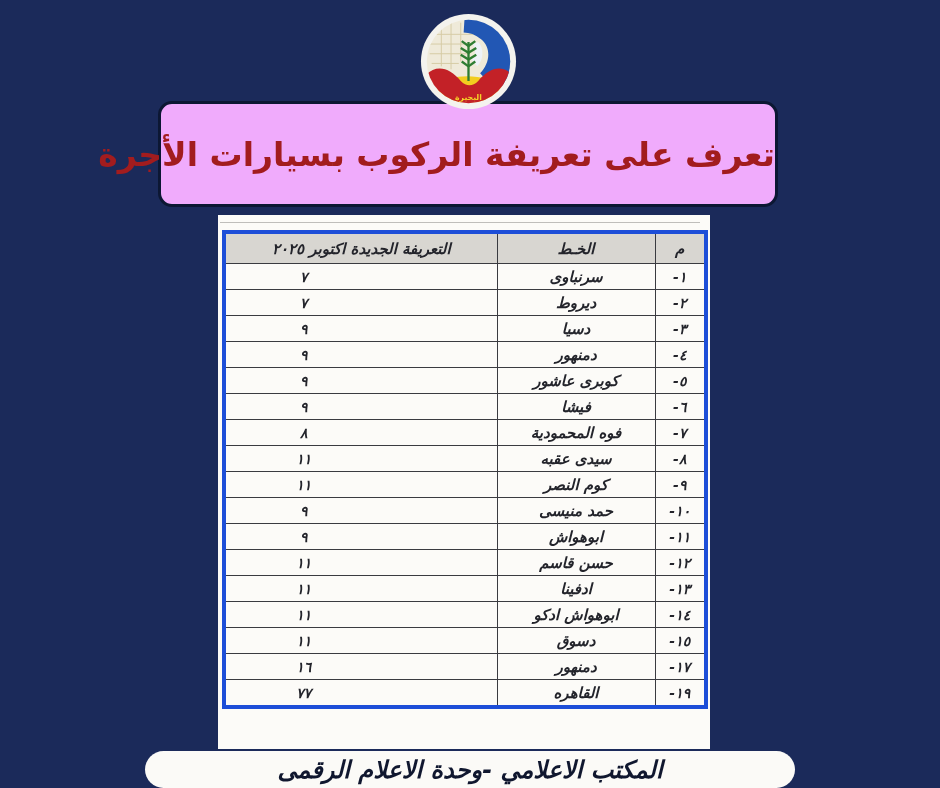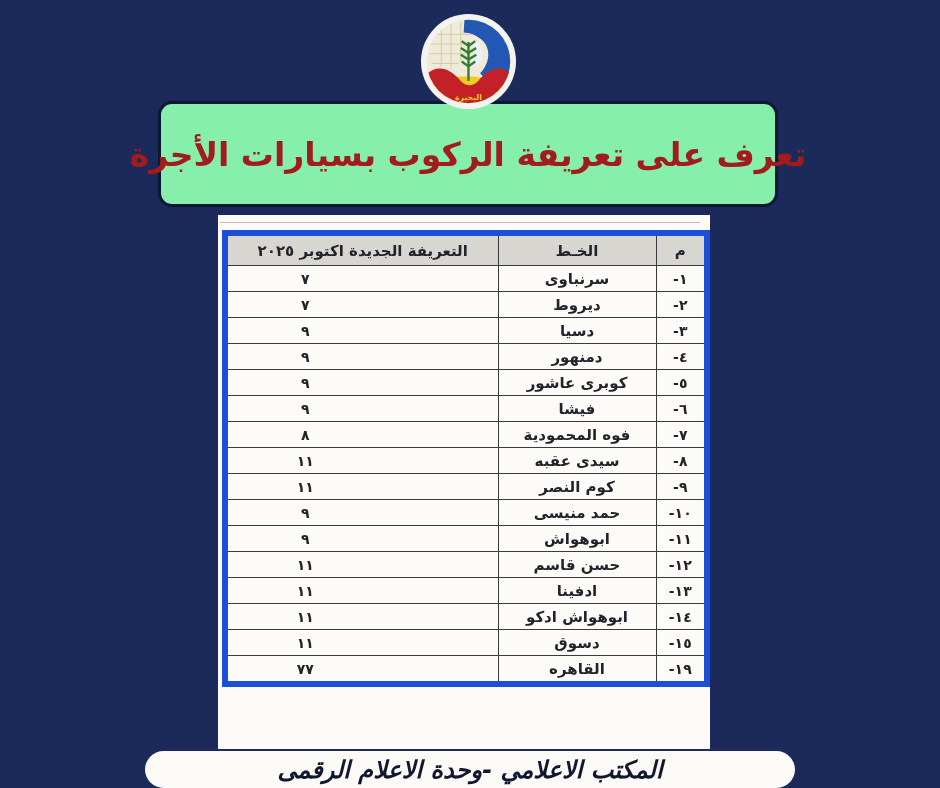--- a/index.html
+++ b/index.html
@@ -8,23 +8,23 @@
     background:#1b2a5a;
     font-family:"DejaVu Sans", sans-serif;
   }
   
   .logo{
     position:absolute;left:420px;top:13px;width:97px;height:97px;z-index:3;
   }
   
   .title-banner{
     position:absolute;left:158px;top:101px;width:620px;height:106px;z-index:2;
-    background:#86efac;border:3px solid #0c1733;border-radius:14px;
+    background:#f0abfc;border:3px solid #0c1733;border-radius:14px;
     box-sizing:border-box;
-    display:flex;flex-direction:column;justify-content:center;align-items:center;
+    display:flex;flex-direction:column;justify-content:center;align-items:flex-end;
     text-align:center;
   }
   .title-line{
     direction:rtl;
     color:#a21c1e;font-size:33px;font-weight:bold;line-height:47px;
     white-space:nowrap;
     letter-spacing:0;
   }
   
   .scan{
@@ -44,21 +44,21 @@
   table.fare col.c-fare{width:273px;}
   table.fare col.c-route{width:158px;}
   table.fare col.c-index{width:51px;}
   table.fare th, table.fare td{
     border:1px solid #3a3b40;
     color:#23242b;
     font-weight:bold;
     padding:0;
     overflow:hidden;white-space:nowrap;
   }
-  table.fare{border:6px solid #1d4ed8;}
+  table.fare{border:4px solid #1d4ed8;font-style:italic;}
   table.fare th{
     background:#d8d6d1;height:29px;font-size:15px;
   }
   table.fare td{height:25px;font-size:14px;}
   .cell-fare{text-align:center;padding-right:115px !important;direction:ltr;}
   .cell-route{text-align:center;direction:rtl;font-size:15px !important;}
   .cell-index{text-align:center;direction:ltr;}
   th.cell-fare{padding-right:0 !important;direction:rtl;}
   
   .footer-banner{
@@ -228,20 +228,25 @@
     <td class="cell-index">-١٤</td>
   </tr>
 
   <tr>
     <td class="cell-fare">١١</td>
     <td class="cell-route">دسوق</td>
     <td class="cell-index">-١٥</td>
   </tr>
 
 
+  <tr>
+    <td class="cell-fare">١٦</td>
+    <td class="cell-route">دمنهور</td>
+    <td class="cell-index">-١٧</td>
+  </tr>
 
 
   <tr>
     <td class="cell-fare">٧٧</td>
     <td class="cell-route">القاهره</td>
     <td class="cell-index">-١٩</td>
   </tr>
 </tbody>
   </table>
 </div>

